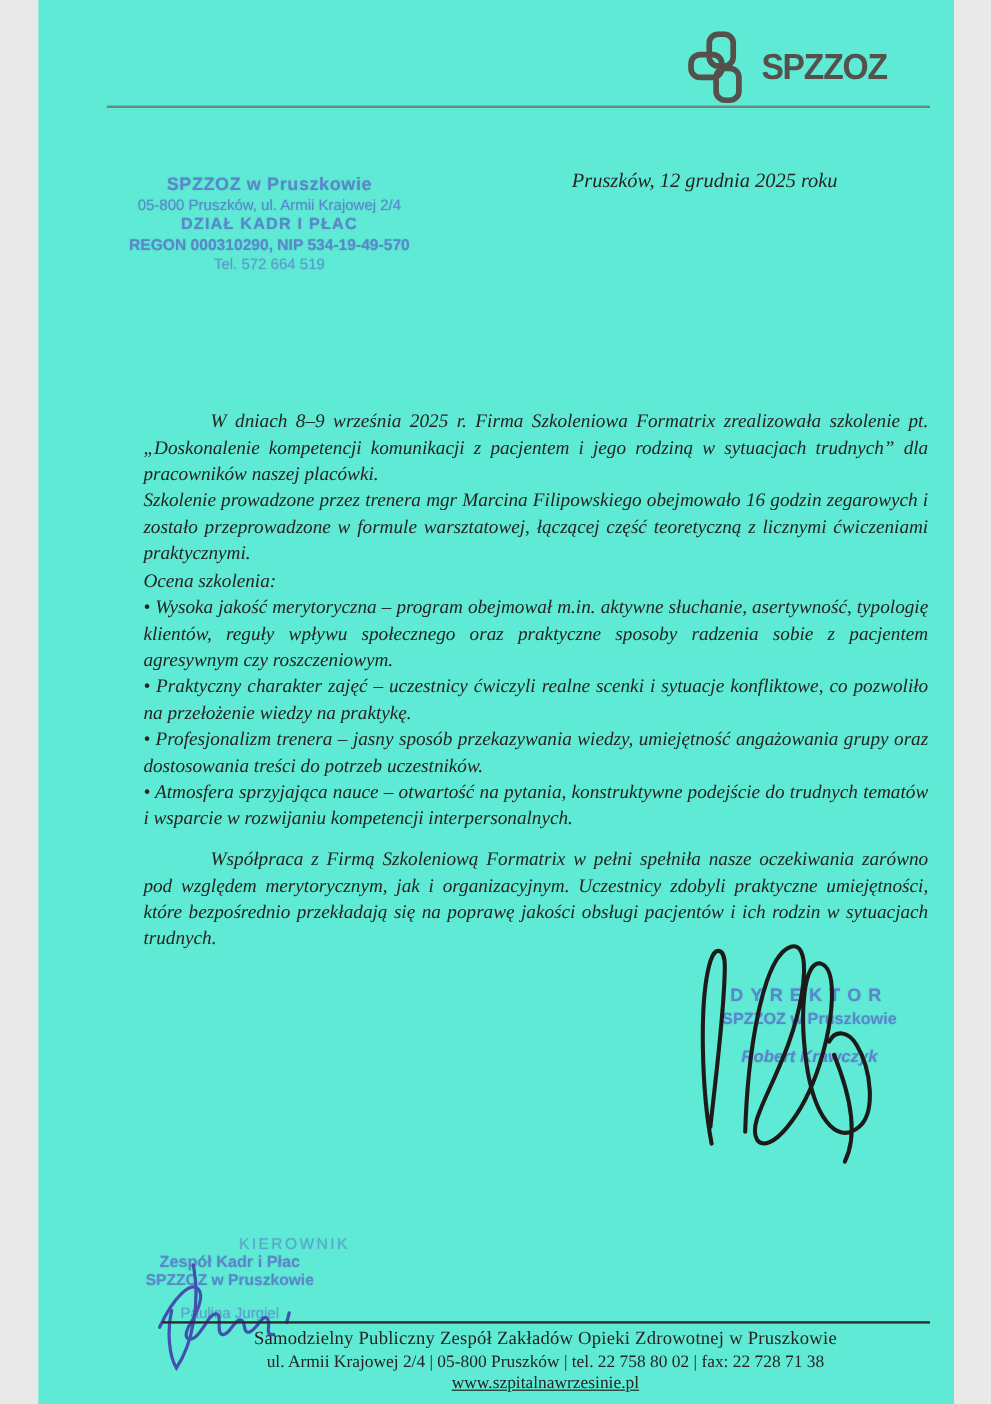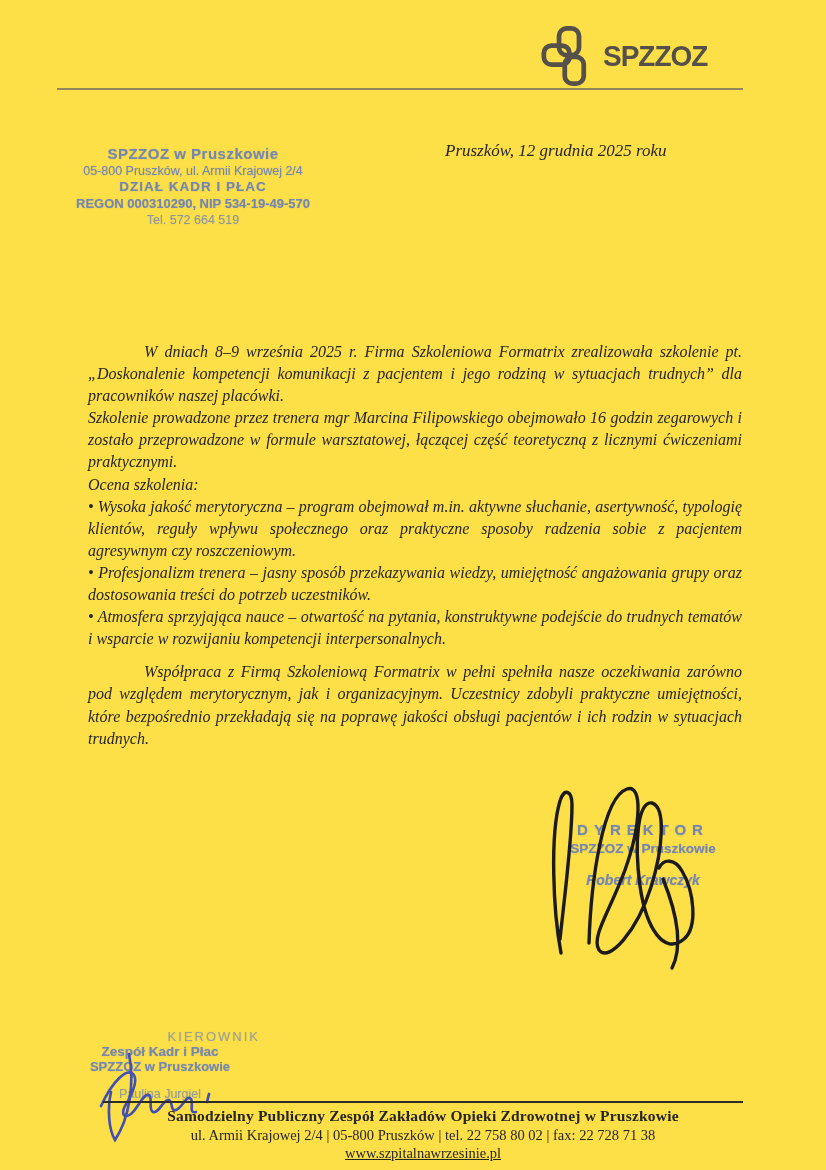--- a/index.html
+++ b/index.html
@@ -1,20 +1,20 @@
 <!DOCTYPE html>
 <html lang="pl"><head>
 <meta charset="utf-8">
 <style>
   html,body{margin:0;padding:0;background:#e9e9e9;}
   .page{
     position:relative;
-    width:826px;height:1170px;
+    width:763px;height:1170px;
     margin:0 auto;
-    background:#fde047;
+    background:#5eead4;
     overflow:hidden;
     font-family:"Liberation Serif", serif;
     color:#262422;
   }
   
   .logo{position:absolute;left:541px;top:26px;display:flex;align-items:center;gap:5px;}
   .logo svg{display:block;}
   .logo-text{
     font-family:"Liberation Sans", sans-serif;
     font-weight:bold;font-size:28px;letter-spacing:-1px;
@@ -59,21 +59,21 @@
   .closing{margin-top:11px !important;}
   
   .sig{position:absolute;}
   .sig svg{display:block;}
   
   .footer{
     position:absolute;left:103px;top:1101px;width:640px;
     border-top:2px solid #2e2c2a;text-align:center;padding-top:4px;
     font-family:"Liberation Serif", serif;
   }
-  .footer .org{font-weight:bold;font-size:15.5px;letter-spacing:.2px;}
+  .footer .org{font-weight:normal;font-size:15.5px;letter-spacing:.2px;}
   .footer .addr{font-size:14.5px;margin-top:2px;}
   .footer .site{font-size:14.5px;text-decoration:underline;margin-top:1px;}
 </style>
 </head>
 <body>
 
 <div class="page">
 
   <div class="logo">
     <span>
@@ -96,20 +96,21 @@
   </div>
 
   <div class="date-line">Pruszków, 12 grudnia 2025 roku</div>
 
 
   <div class="body-text">
     <p class="indent">W dniach 8–9 września 2025 r. Firma Szkoleniowa Formatrix zrealizowała szkolenie pt. „Doskonalenie kompetencji komunikacji z pacjentem i jego rodziną w sytuacjach trudnych” dla pracowników naszej placówki.</p>
     <p>Szkolenie prowadzone przez trenera mgr Marcina Filipowskiego obejmowało 16 godzin zegarowych i zostało przeprowadzone w formule warsztatowej, łączącej część teoretyczną z licznymi ćwiczeniami praktycznymi.</p>
     <p>Ocena szkolenia:</p>
     <p>• Wysoka jakość merytoryczna – program obejmował m.in. aktywne słuchanie, asertywność, typologię klientów, reguły wpływu społecznego oraz praktyczne sposoby radzenia sobie z pacjentem agresywnym czy roszczeniowym.</p>
+    <p>• Praktyczny charakter zajęć – uczestnicy ćwiczyli realne scenki i sytuacje konfliktowe, co pozwoliło na przełożenie wiedzy na praktykę.</p>
     <p>• Profesjonalizm trenera – jasny sposób przekazywania wiedzy, umiejętność angażowania grupy oraz dostosowania treści do potrzeb uczestników.</p>
     <p>• Atmosfera sprzyjająca nauce – otwartość na pytania, konstruktywne podejście do trudnych tematów i wsparcie w rozwijaniu kompetencji interpersonalnych.</p>
     <p class="indent closing">Współpraca z Firmą Szkoleniową Formatrix w pełni spełniła nasze oczekiwania zarówno pod względem merytorycznym, jak i organizacyjnym. Uczestnicy zdobyli praktyczne umiejętności, które bezpośrednio przekładają się na poprawę jakości obsługi pacjentów i ich rodzin w sytuacjach trudnych.</p>
   </div>
 
   <div class="stamp stamp-director">
     <div class="role">DYREKTOR</div>
     <div class="org">SPZZOZ w Pruszkowie</div>
     <div class="name">Robert Krawczyk</div>
   </div>

